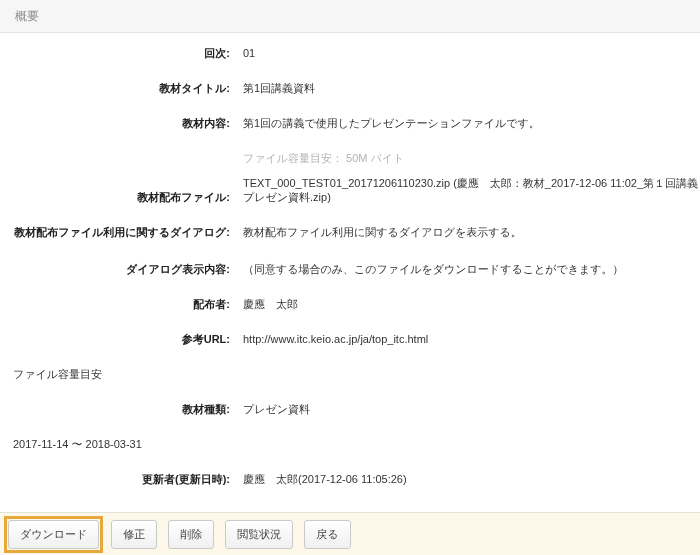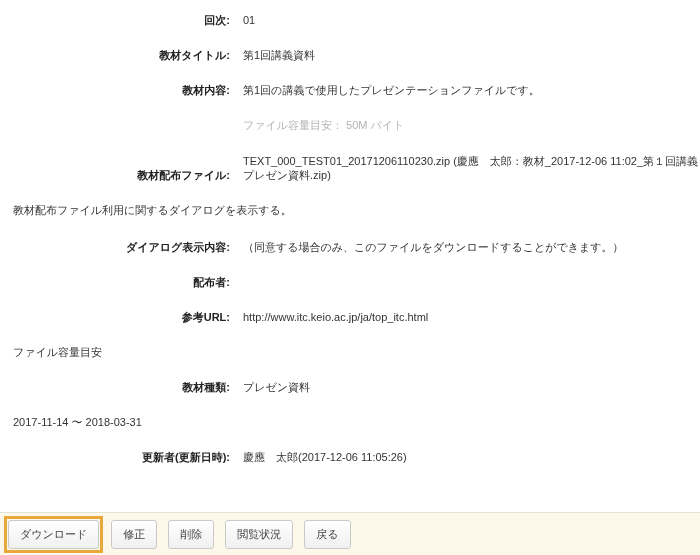--- a/index.html
+++ b/index.html
@@ -59,21 +59,21 @@
   }
   .row .value {
     margin-left: 13px;
     flex: 1 1 auto;
     color: #333333;
   }
   .hint {
     color: #b3b3b3;
   }
   .filename {
-    margin-top: 22px;
+    margin-top: 11px;
     color: #333333;
   }
   .dialog-line2 {
     margin-top: 2px;
   }
   
   .footer {
     flex: 0 0 43px;
     height: 43px;
     background: #fdf8ea;
@@ -104,20 +104,23 @@
   }
   .highlight-box .btn {
     margin-right: 0;
   }
 </style>
 </head>
 <body>
 
 <div class="page">
 
+  <div class="panel-header">
+    <span class="title">概要</span>
+  </div>
 
   <div class="content">
 
     <div class="row">
       <div class="label">回次:</div>
       <div class="value">01</div>
     </div>
 
     <div class="row">
       <div class="label">教材タイトル:</div>
@@ -131,32 +134,34 @@
 
     <div class="row">
       <div class="label">教材配布ファイル:</div>
       <div class="value">
         <div class="hint">ファイル容量目安： 50M バイト</div>
         <div class="filename">TEXT_000_TEST01_20171206110230.zip (慶應　太郎：教材_2017-12-06 11:02_第１回講義プレゼン資料.zip)</div>
       </div>
     </div>
 
     <div class="row">
+      <div class="label">教材配布ファイル利用に関するダイアログ:</div>
       <div class="value">教材配布ファイル利用に関するダイアログを表示する。</div>
     </div>
 
     <div class="row">
       <div class="label">ダイアログ表示内容:</div>
       <div class="value">
         <div class="dialog-line2">（同意する場合のみ、このファイルをダウンロードすることができます。）</div>
       </div>
     </div>
 
     <div class="row">
       <div class="label">配布者:</div>
+      <div class="value">慶應　太郎</div>
     </div>
 
     <div class="row">
       <div class="label">参考URL:</div>
       <div class="value">http://www.itc.keio.ac.jp/ja/top_itc.html</div>
     </div>
 
     <div class="row">
       <div class="value">ファイル容量目安</div>
     </div>

